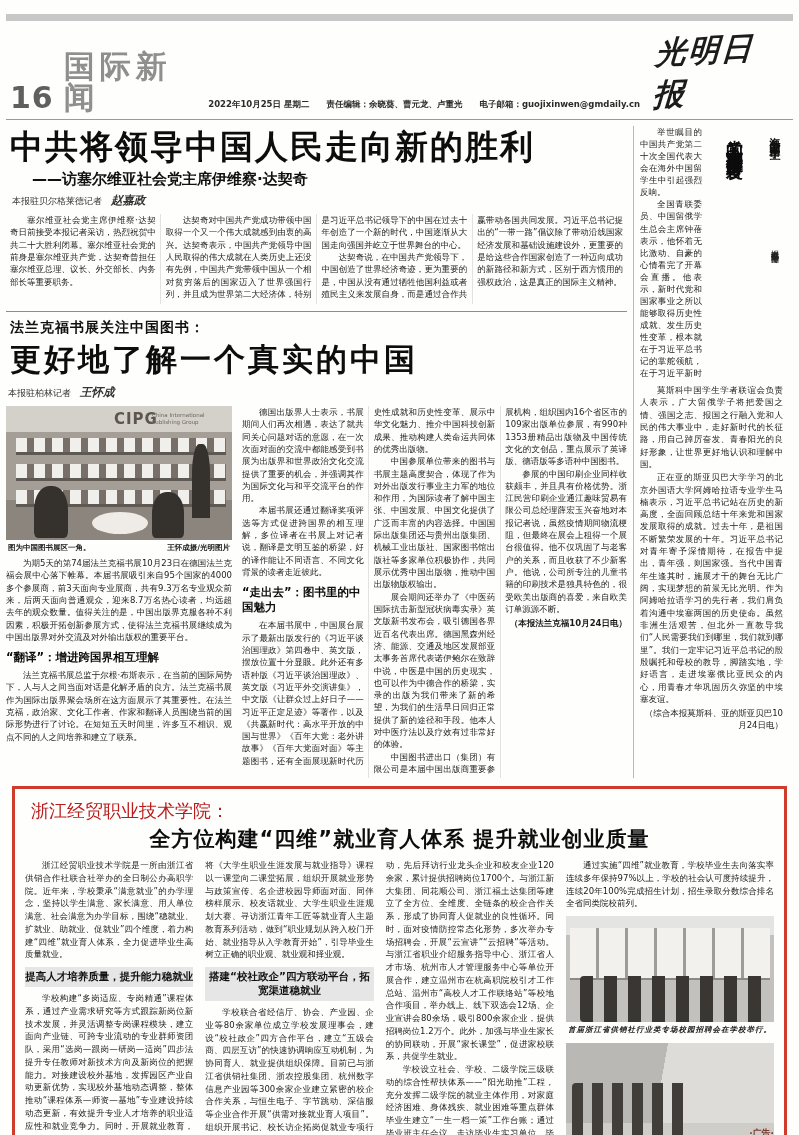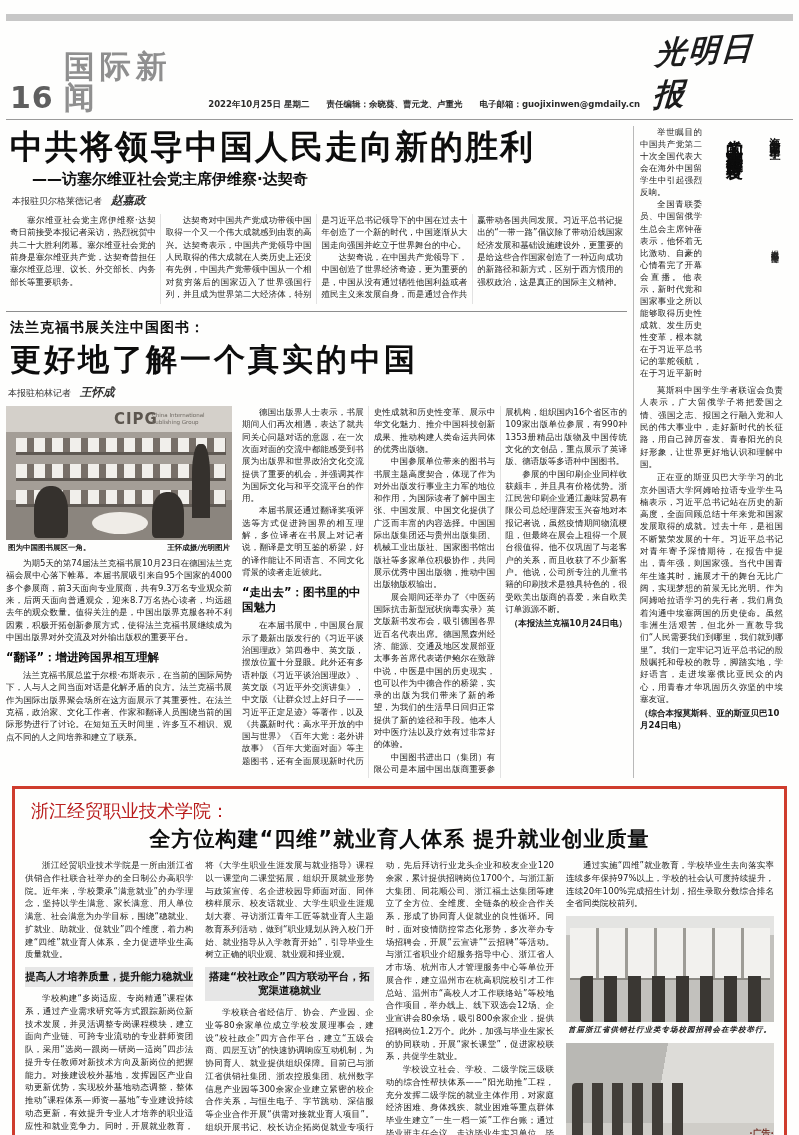--- a/index.html
+++ b/index.html
@@ -58,21 +58,21 @@
   
   .v-sec { position:relative; display:flex; height:254px; overflow:hidden; }
   .v-body { width:62px; flex:none; overflow:hidden; height:254px;font-family:Liberation Serif, serif; }
   .v-body p { font-size:8.5px; line-height:1.42; text-align:justify; text-indent:2em; color:#222; }
   .v-head { position:relative; flex:1; }
   .v-kicker { position:absolute; top:2px; right:2px; writing-mode:vertical-rl; font-size:11px; font-weight:bold; letter-spacing:2px; color:#111; }
   .v-byline { position:absolute; top:118px; right:3px; writing-mode:vertical-rl; font-size:8px; color:#222; line-height:1.5; }
   .v-headline { position:absolute; top:0; right:36px; writing-mode:vertical-rl; font-size:17px; font-weight:900; letter-spacing:2px; color:#0c0c0c; }
   .stud-body { margin-top:4px; height:380px; overflow:hidden; }
   .stud-body p { margin-bottom:1px; }
-  .stud-signoff { font-size:8.5px; font-weight:bold; margin-top:3px; }
+  .stud-signoff { font-size:8.5px; font-weight:normal; margin-top:3px;text-align:right; }
 
   
   .ad { margin:8px 12px 0 12px; border:3px solid #cf3c2d; padding:8px 10px 4px 10px; height:360px; position:relative; overflow:hidden; }
   .ad-kicker { font-size:18px; font-weight:400; color:#b91c1c; margin:2px 0 2px 6px; }
   .ad-headline { font-size:21px; font-weight:900; text-align:center; letter-spacing:1px; color:#0d0d0d; margin:2px 0 6px 0; }
   .ad-body { display:flex; height:282px; overflow:hidden; }
   .ad-text { flex:1; column-count:3; column-gap:12px; column-fill:auto; height:282px; overflow:hidden; }
   .ad-text p.body { font-size:8.5px; line-height:1.5; }
   .ad-sub { font-size:10.5px; font-weight:bold; text-align:center; background:#e6e6e6; padding:3px 0; margin:6px 0 5px 0; break-inside:avoid; color:#111; }
   .ad-right { width:208px; flex:none; margin-left:12px; overflow:hidden; }

